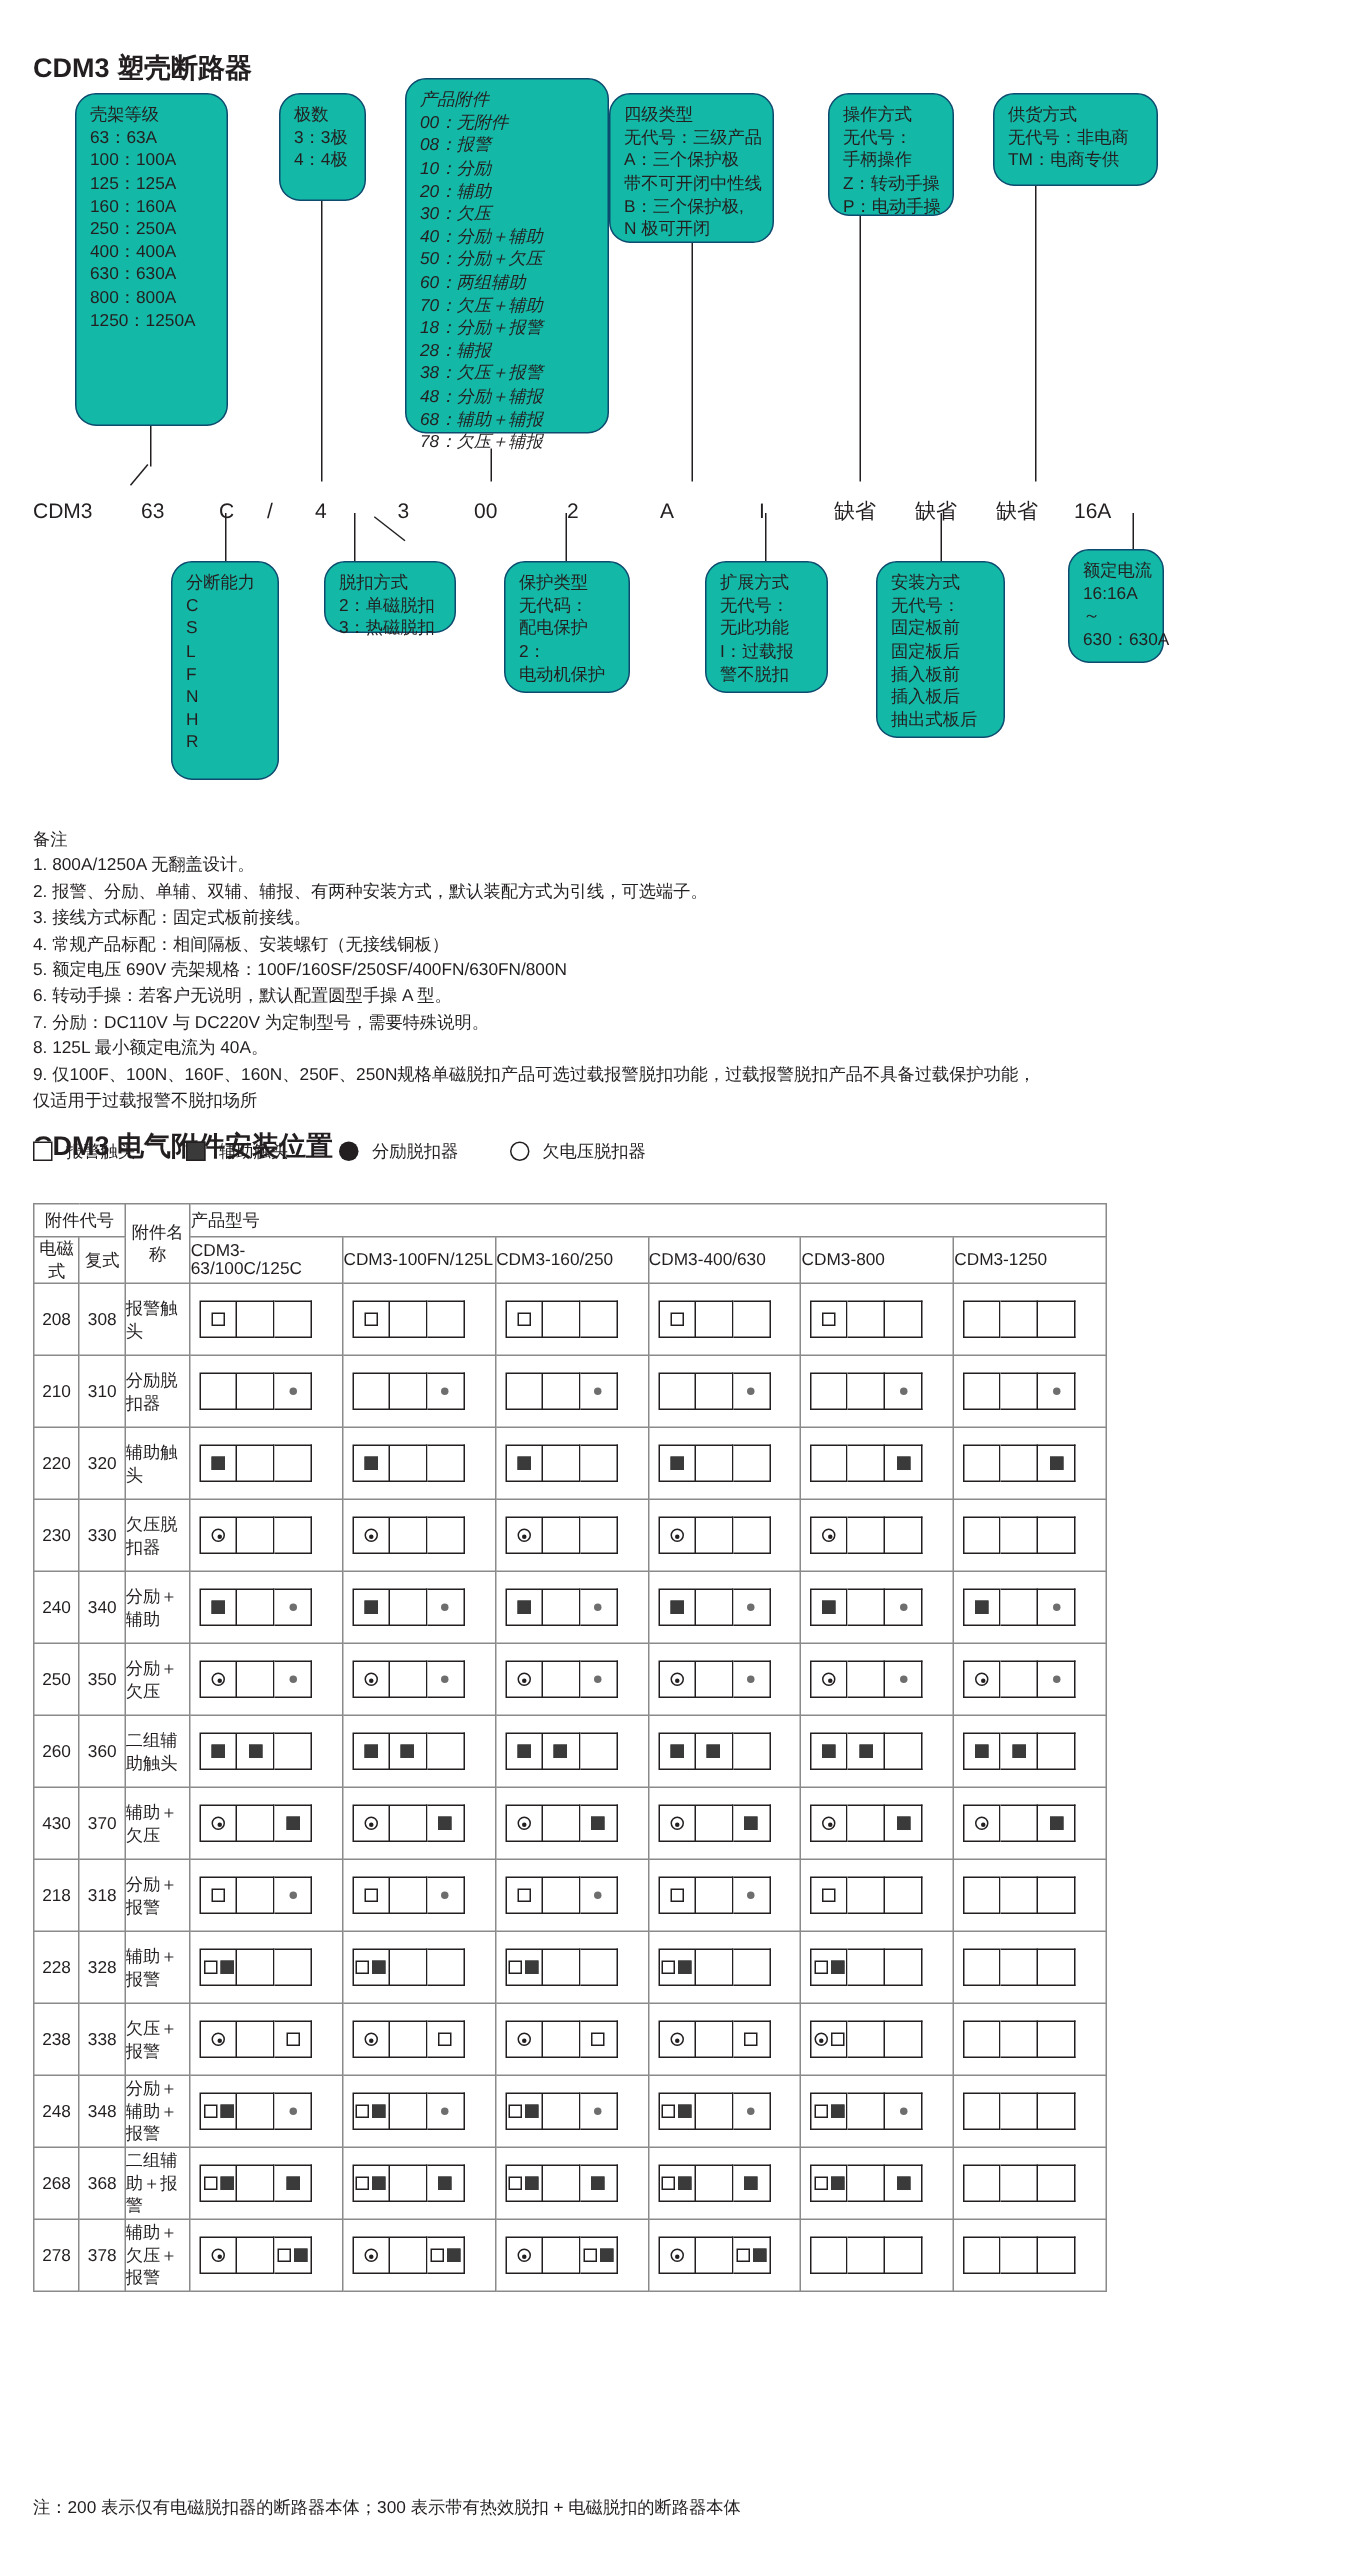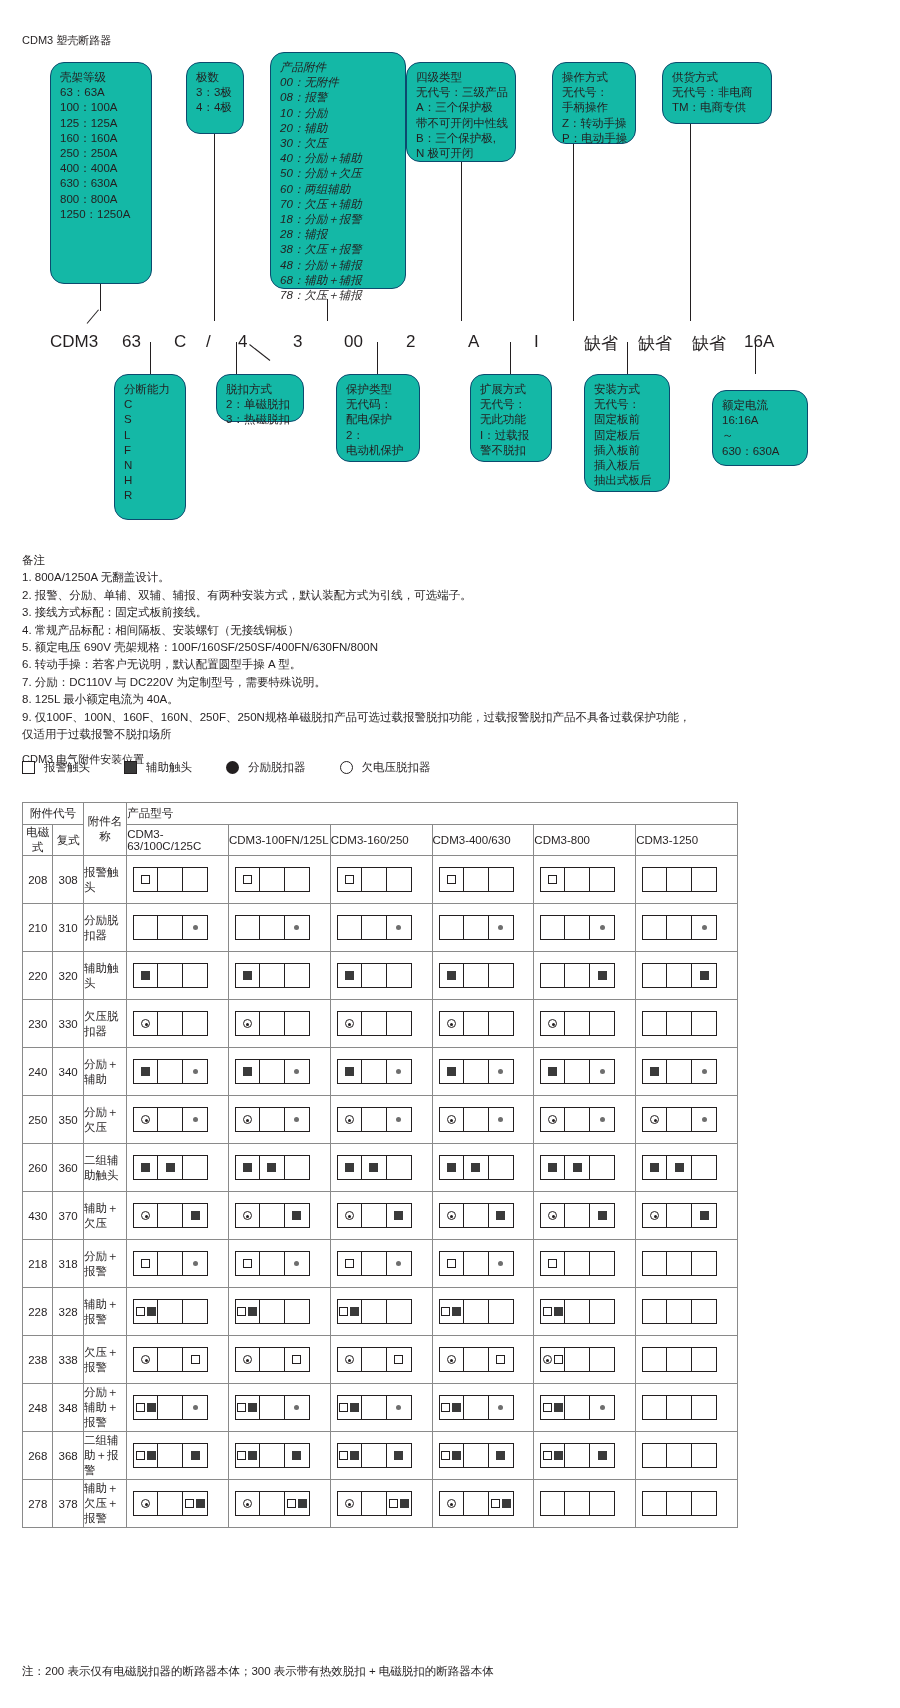--- a/index.html
+++ b/index.html
@@ -7,22 +7,22 @@
   body {
     width: 900px;
     background: #ffffff;
     font-family: "Liberation Sans", sans-serif;
     color: #231f20;
     font-size: 12px;
   }
   .page { position: relative; width: 900px; min-height: 1708px; padding: 0; }
 
   .section-title {
-    font-size: 11px;
-    font-weight: normal;
+    font-size: 18px;
+    font-weight: bold;
     color: #231f20;
   }
 
   #title-1 { position: absolute; left: 22px; top: 33px; }
   #title-2 { position: absolute; left: 22px; top: 752px; }
 
   
   .codebox {
     position: absolute;
     background: #14b8a6;
@@ -47,24 +47,23 @@
   }
   .diagline {
     position: absolute;
     background: #231f20;
     height: 1px;
     transform-origin: left center;
   }
 
   .codeline {
     position: absolute;
-    font-size: 17px;
+    font-size: 14px;
     color: #231f20;
     white-space: nowrap;
-    margin-left: 28px;
   }
 
   
   .notes {
     position: absolute;
     left: 22px;
     top: 552px;
     width: 860px;
     font-size: 11.5px;
     line-height: 17.4px;
@@ -280,21 +279,21 @@
 警不脱扣</div>
 
     <div class="codebox" style="left:584px; top:374px; width:86px; height:118px;">安装方式
 无代号：
 固定板前
 固定板后
 插入板前
 插入板后
 抽出式板后</div>
 
-    <div class="codebox" style="left:712px; top:390px; width:96px; height:76px;">额定电流
+    <div class="codebox" style="left:712px; top:366px; width:64px; height:76px;">额定电流
 16:16A
 ～
 630：630A</div>
   </div>
 
   <div class="notes">
     <div>备注</div>
     <div>1. 800A/1250A 无翻盖设计。</div>
     <div>2. 报警、分励、单辅、双辅、辅报、有两种安装方式，默认装配方式为引线，可选端子。</div>
     <div>3. 接线方式标配：固定式板前接线。</div>

